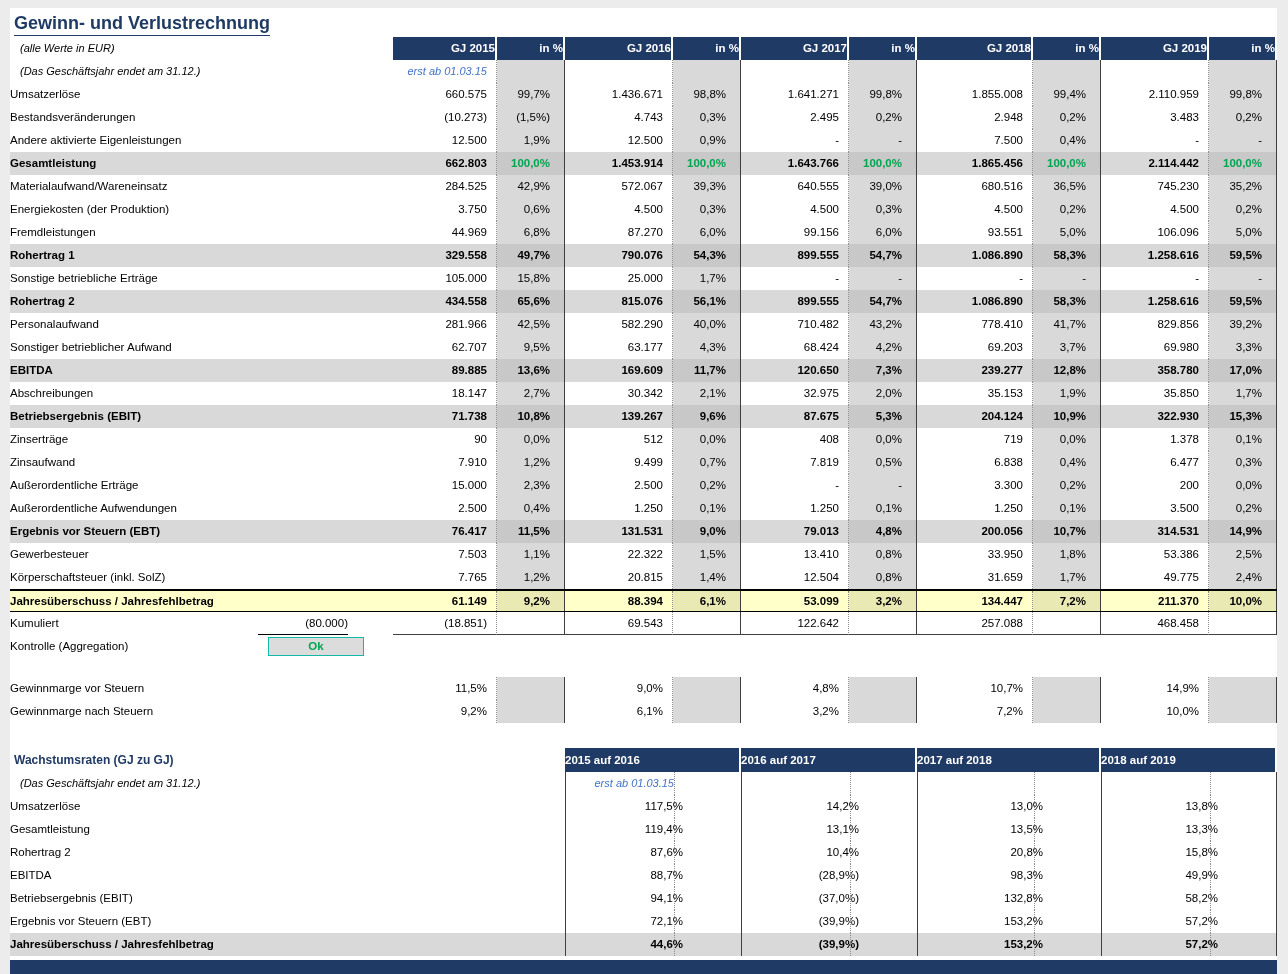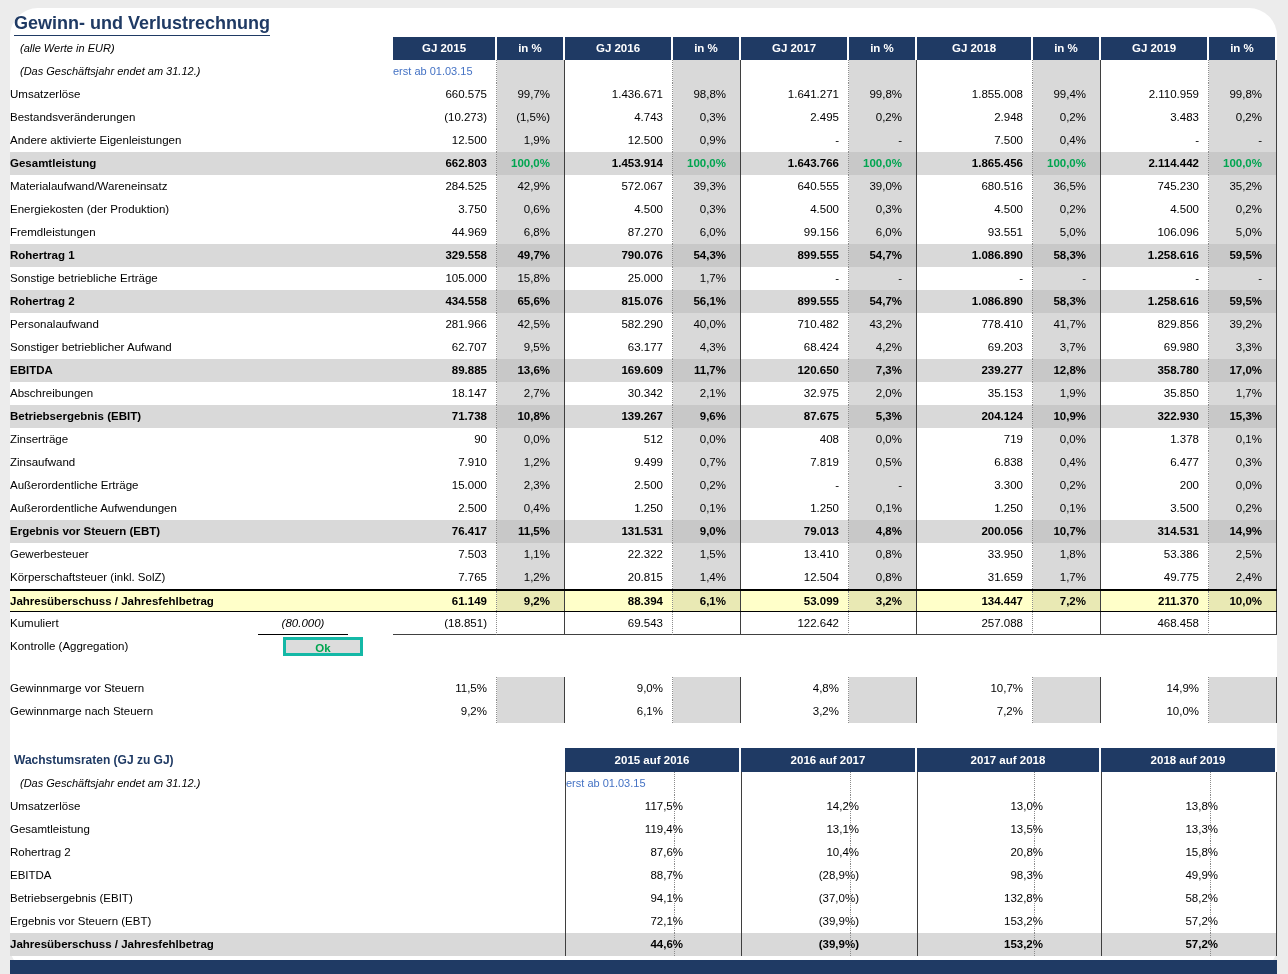--- a/index.html
+++ b/index.html
@@ -1,63 +1,63 @@
 <!DOCTYPE html>
 <html><head>
 <meta charset="utf-8">
 <style>
   html,body{margin:0;padding:0;}
   body{
     width:1288px;height:974px;overflow:hidden;background:#ececec;
     font-family:"Liberation Sans",sans-serif;color:#000;
   }
-  .sheet{position:absolute;left:10px;top:8px;width:1267px;height:966px;background:#ffffff;border-radius:28px;}
+  .sheet{position:absolute;left:10px;top:8px;width:1267px;height:966px;background:#ffffff;}
 
   
   .row{display:grid;grid-template-columns:383px 104px 68px 108px 68px 108px 68px 116px 68px 108px 68px;
        height:23px;box-sizing:border-box;}
   .c{box-sizing:border-box;overflow:hidden;white-space:nowrap;font-size:11.5px;line-height:23px;}
   .v{text-align:right;padding-right:9px;border-right:1px dotted #8c8c8c;}
   .p{text-align:right;padding-right:14px;background:#d9d9d9;border-right:1px solid #3f3f3f;}
   .label{text-align:left;padding-left:0;}
-  .hd{background:#1f3a64;color:#fff;text-align:center;font-weight:bold;border-right:2px solid #fff;}
+  .hd{background:#1f3a64;color:#fff;text-align:right;font-weight:bold;border-right:2px solid #fff;}
 
   .sub{font-weight:bold;}
   .sub .c{background:#d9d9d9;}
   .sub .p{background:#c8c8c8;}
 
   .res{font-weight:bold;border-top:2px solid #000;border-bottom:1px solid #000;}
   .res .c{background:#ffffc9;line-height:20px;}
   .res .p{background:#e9e9b4;}
 
   .green{color:#00a550;}
   .kln{border-bottom:1px solid #404040;}
   .nobg{background:transparent;}
 
   .trow{height:29px;box-sizing:border-box;padding:4px 0 0 4px;}
   .sheet-title{font-size:18px;font-weight:bold;color:#1f3a64;border-bottom:1.5px solid #1f3a64;
                display:inline-block;padding-bottom:1px;line-height:22px;}
   .g-title{font-size:12px;}
   .subtitle{font-style:italic;font-size:11px;padding-left:10px;}
-  .note{color:#4472c4;font-size:11px;text-align:left;padding-right:1px;}
+  .note{color:#4472c4;font-style:italic;font-size:11px;text-align:right;padding-right:9px;}
 
   .klabel{position:relative;}
-  .kstart{position:absolute;left:248px;top:0;width:90px;height:22px;text-align:center;
-          border-bottom:1px solid #000000;line-height:22px;font-style:italic;}
+  .kstart{position:absolute;left:248px;top:0;width:90px;height:22px;text-align:right;
+          border-bottom:1px solid #000000;line-height:22px;}
   #kontrolle-row{height:24px;}
-  .okbtn{position:absolute;left:258px;top:2px;width:80px;height:19px;background:#dcdcdc;
-         border:3px solid #14b8a6;color:#00a550;font-weight:bold;text-align:center;
-         line-height:17px;font-size:11.5px;box-sizing:border-box;margin-left:15px;}
+  .okbtn{position:absolute;left:258px;top:2px;width:96px;height:19px;background:#dcdcdc;
+         border:1px solid #14b8a6;color:#00a550;font-weight:bold;text-align:center;
+         line-height:17px;font-size:11.5px;box-sizing:border-box;}
 
   .sp18{height:18px;} .sp25{height:25px;} .sp4{height:4px;}
 
   
   .growrow{display:grid;grid-template-columns:555px 176px 176px 184px 176px;height:23px;box-sizing:border-box;}
   .ghead{height:24px;}
-  .ghd{background:#1f3a64;color:#fff;text-align:center;font-weight:bold;line-height:24px;border-right:2px solid #fff;}
+  .ghd{background:#1f3a64;color:#fff;font-weight:bold;line-height:24px;border-right:2px solid #fff;}
   .glabel{padding:1px 0 0 4px;}
   .g{position:relative;border-left:1px solid #3f3f3f;text-align:right;padding-right:58px;}
   .g::before{content:"";position:absolute;top:0;bottom:0;left:var(--dot,108px);border-left:1px dotted #8c8c8c;}
   .growrow .g:last-child{border-right:1px solid #3f3f3f;}
   .growrow .g:nth-child(4){--dot:116px;}
   .gnote{text-align:left;padding-right:0;}
   .gnote .note{display:inline-block;width:108px;}
   .gsub{font-weight:bold;}
   .gsub .c{background:#d9d9d9;}
 

